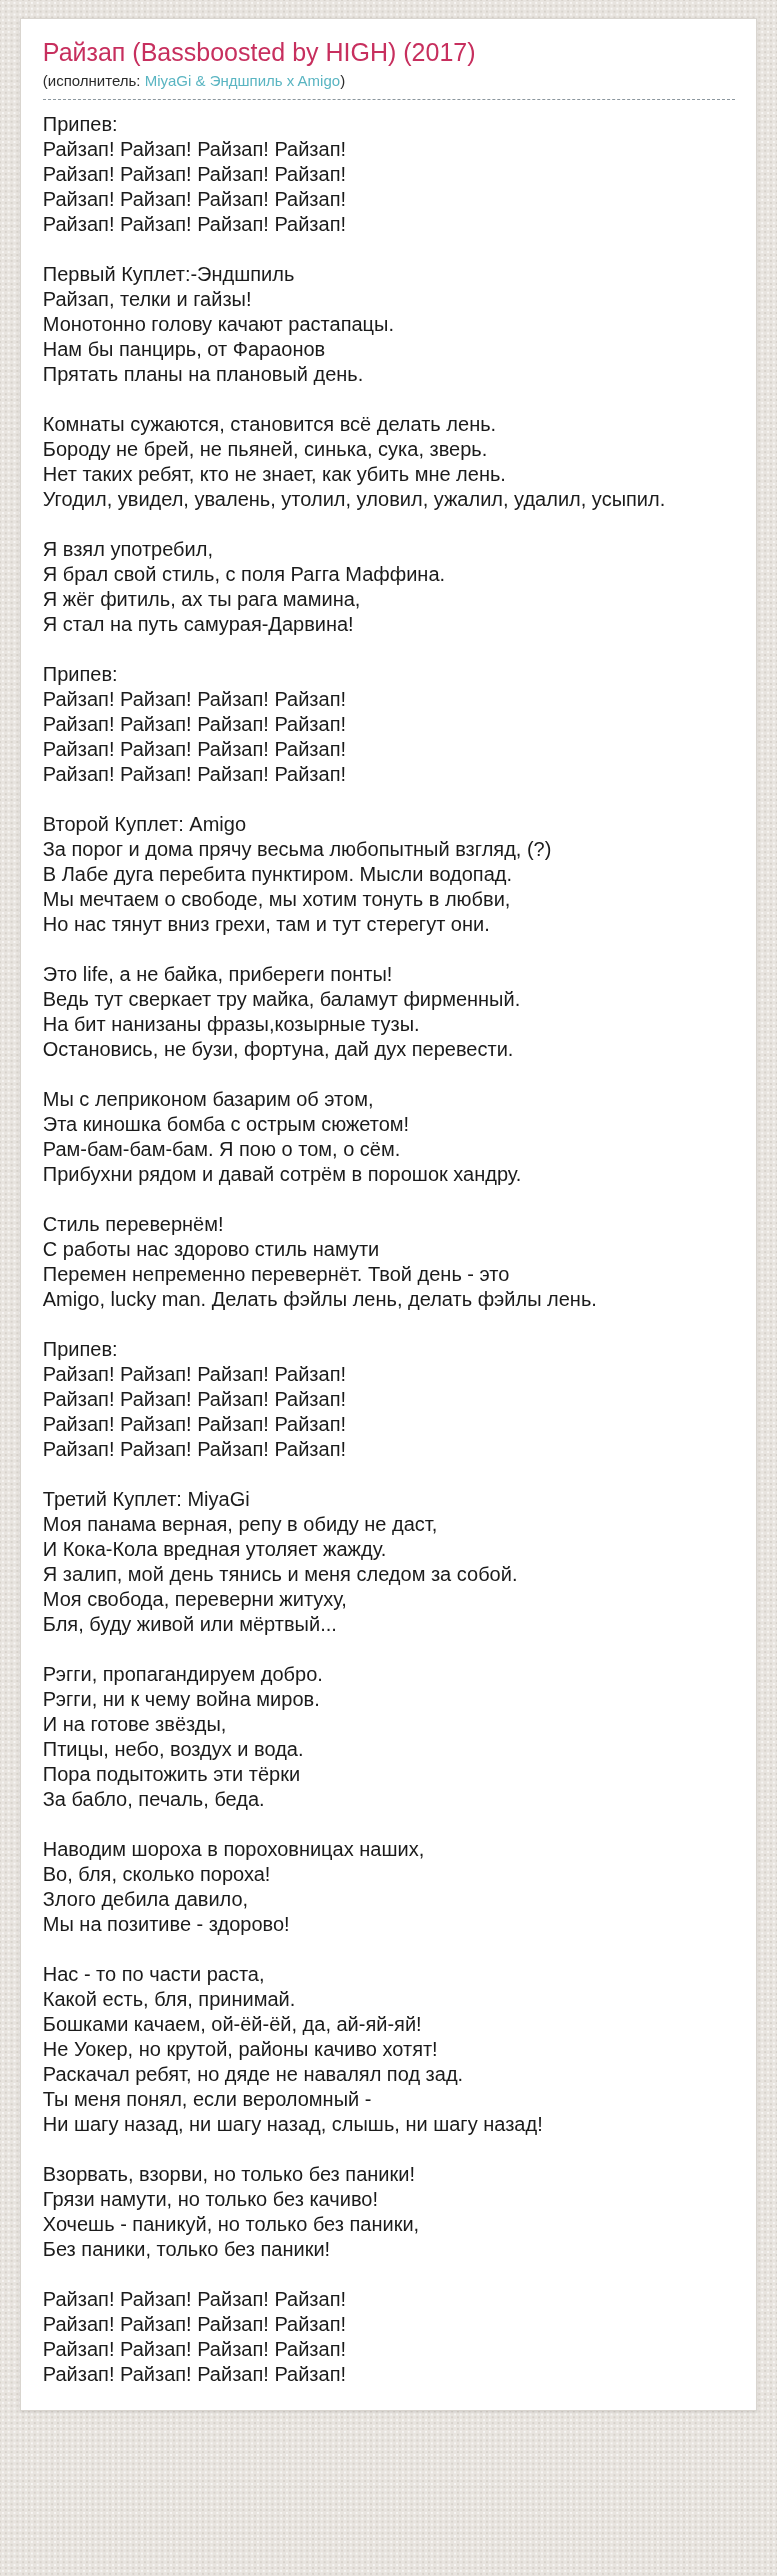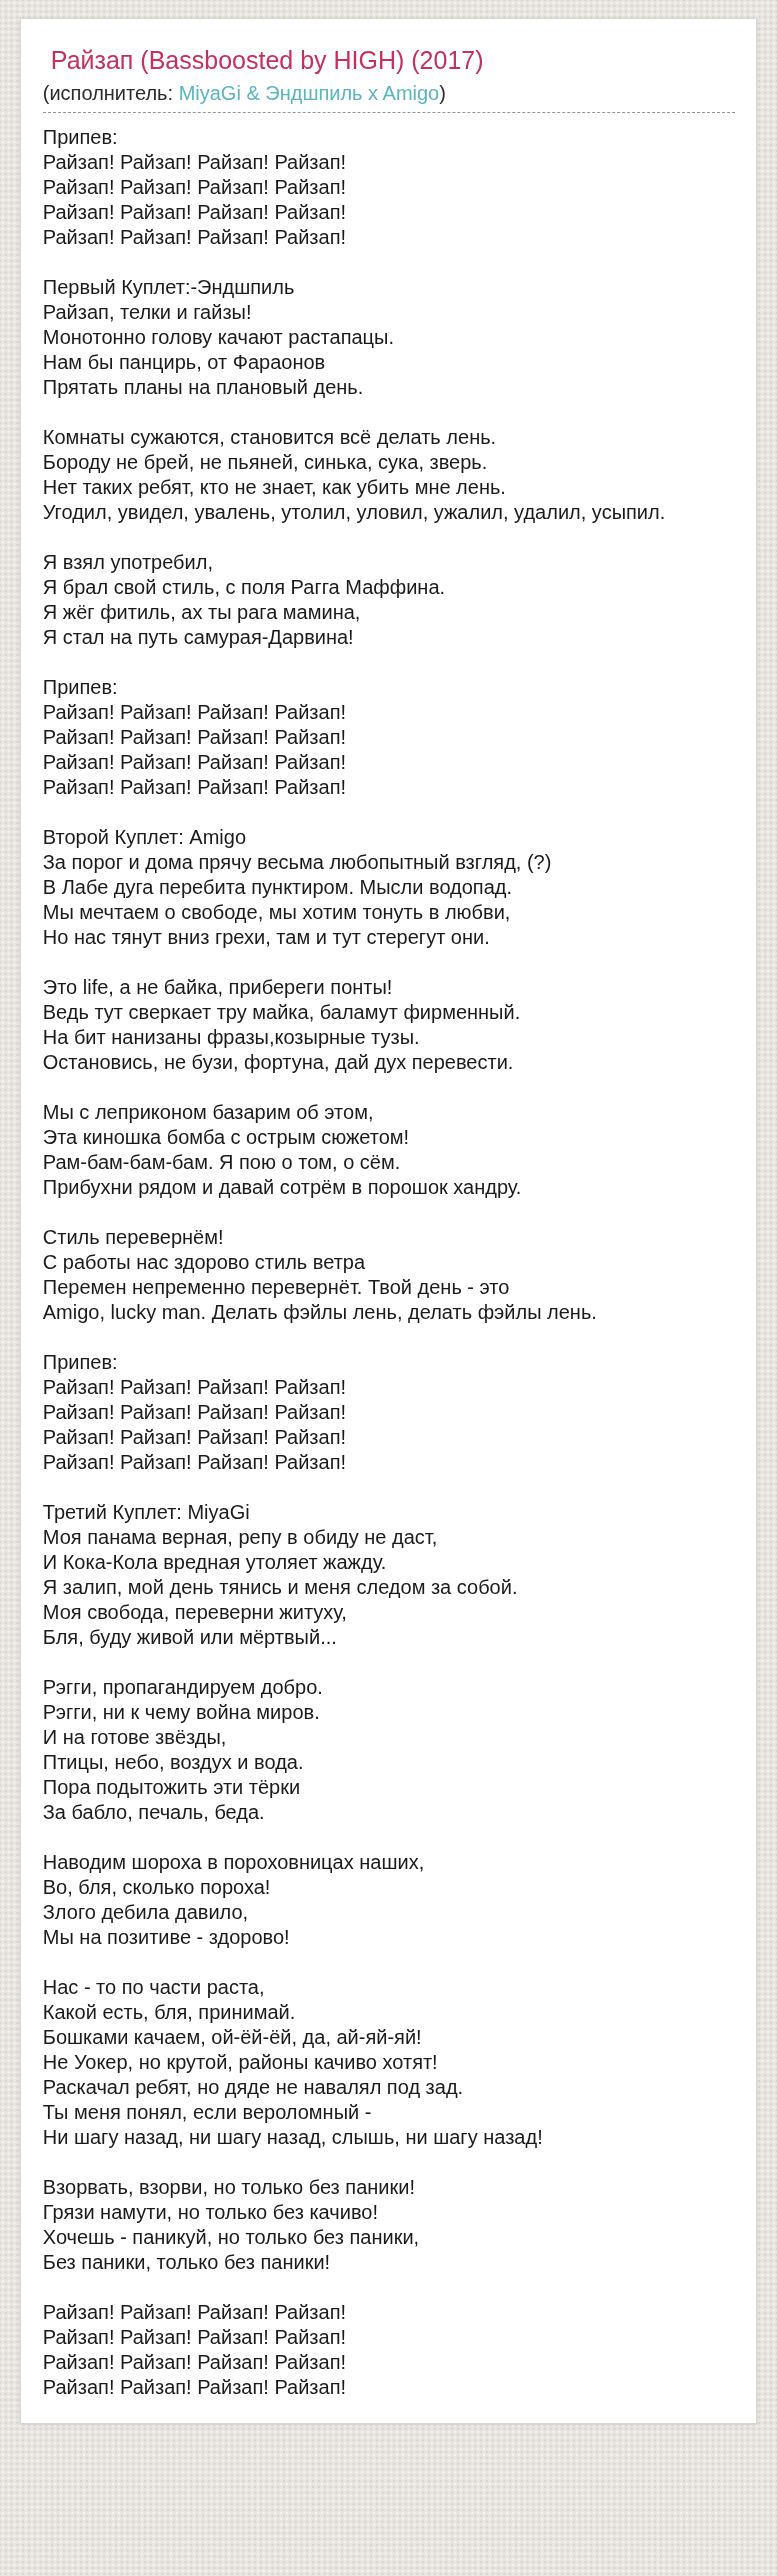--- a/index.html
+++ b/index.html
@@ -26,29 +26,29 @@
     border: 1px solid #d9d5cf;
     box-shadow: 0 1px 2.9px rgba(0,0,0,0.10);
     padding: 19.4px 21.4px 23px 21.4px;
   }
   .song-header {
     border-bottom: 1px dashed #8c979e;
     padding-bottom: 7.8px;
     margin-bottom: 11.7px;
   }
   .song-title {
-    margin: 8px;
+    margin: 0;
     font-size: 25px;
     line-height: 29px;
     font-weight: 400;
     color: #c72f5e;
   }
   .artist-line {
     margin-top: 2.9px;
-    font-size: 20px;
+    font-size: 15px;
     line-height: 21.4px;
     color: #2b2b2b;
   }
   .artist-link {
     color: #5ab5c2;
     text-decoration: none;
     cursor: pointer;
   }
   .lyrics {
     font-size: 20px;
@@ -121,21 +121,21 @@
         <div class="line">Остановись, не бузи, фортуна, дай дух перевести.</div>
       </div>
       <div class="stanza">
         <div class="line">Мы с леприконом базарим об этом,</div>
         <div class="line">Эта киношка бомба с острым сюжетом!</div>
         <div class="line">Рам-бам-бам-бам. Я пою о том, о сём.</div>
         <div class="line">Прибухни рядом и давай сотрём в порошок хандру.</div>
       </div>
       <div class="stanza">
         <div class="line">Стиль перевернём!</div>
-        <div class="line">С работы нас здорово стиль ветра</div>
+        <div class="line">С работы нас здорово стиль намути</div>
         <div class="line">Перемен непременно перевернёт. Твой день - это</div>
         <div class="line">Amigo, lucky man. Делать фэйлы лень, делать фэйлы лень.</div>
       </div>
       <div class="stanza">
         <div class="line">Припев:</div>
         <div class="line">Райзап! Райзап! Райзап! Райзап!</div>
         <div class="line">Райзап! Райзап! Райзап! Райзап!</div>
         <div class="line">Райзап! Райзап! Райзап! Райзап!</div>
         <div class="line">Райзап! Райзап! Райзап! Райзап!</div>
       </div>

